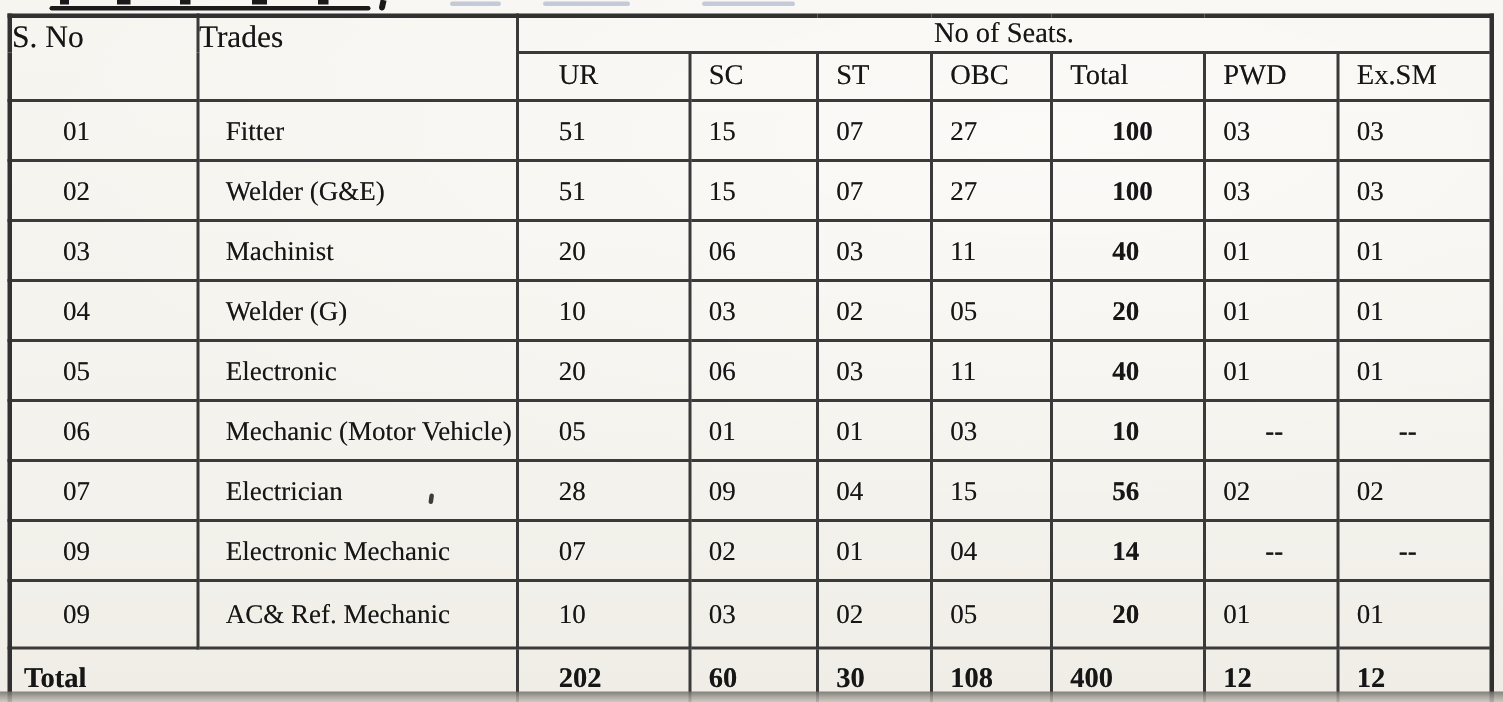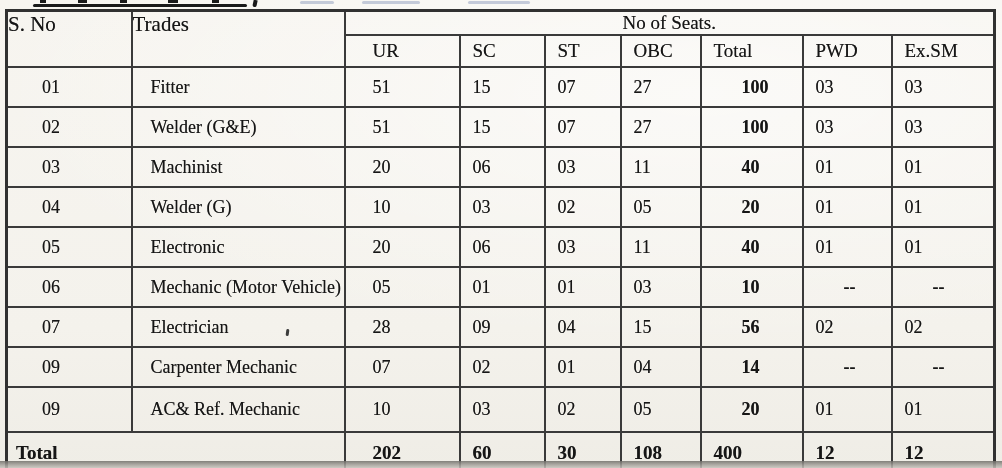--- a/index.html
+++ b/index.html
@@ -173,21 +173,21 @@
         <td class="c-ur">28</td>
         <td>09</td>
         <td>04</td>
         <td>15</td>
         <td class="b">56</td>
         <td>02</td>
         <td>02</td>
       </tr>
       <tr class="data-row">
         <td class="c-sno">09</td>
-        <td class="c-trade">Carpenter Mechanic</td>
+        <td class="c-trade">Electronic Mechanic</td>
         <td class="c-ur">07</td>
         <td>02</td>
         <td>01</td>
         <td>04</td>
         <td class="b">14</td>
         <td class="b">--</td>
         <td class="b">--</td>
       </tr>
       <tr class="data-row tall">
         <td class="c-sno">09</td>

